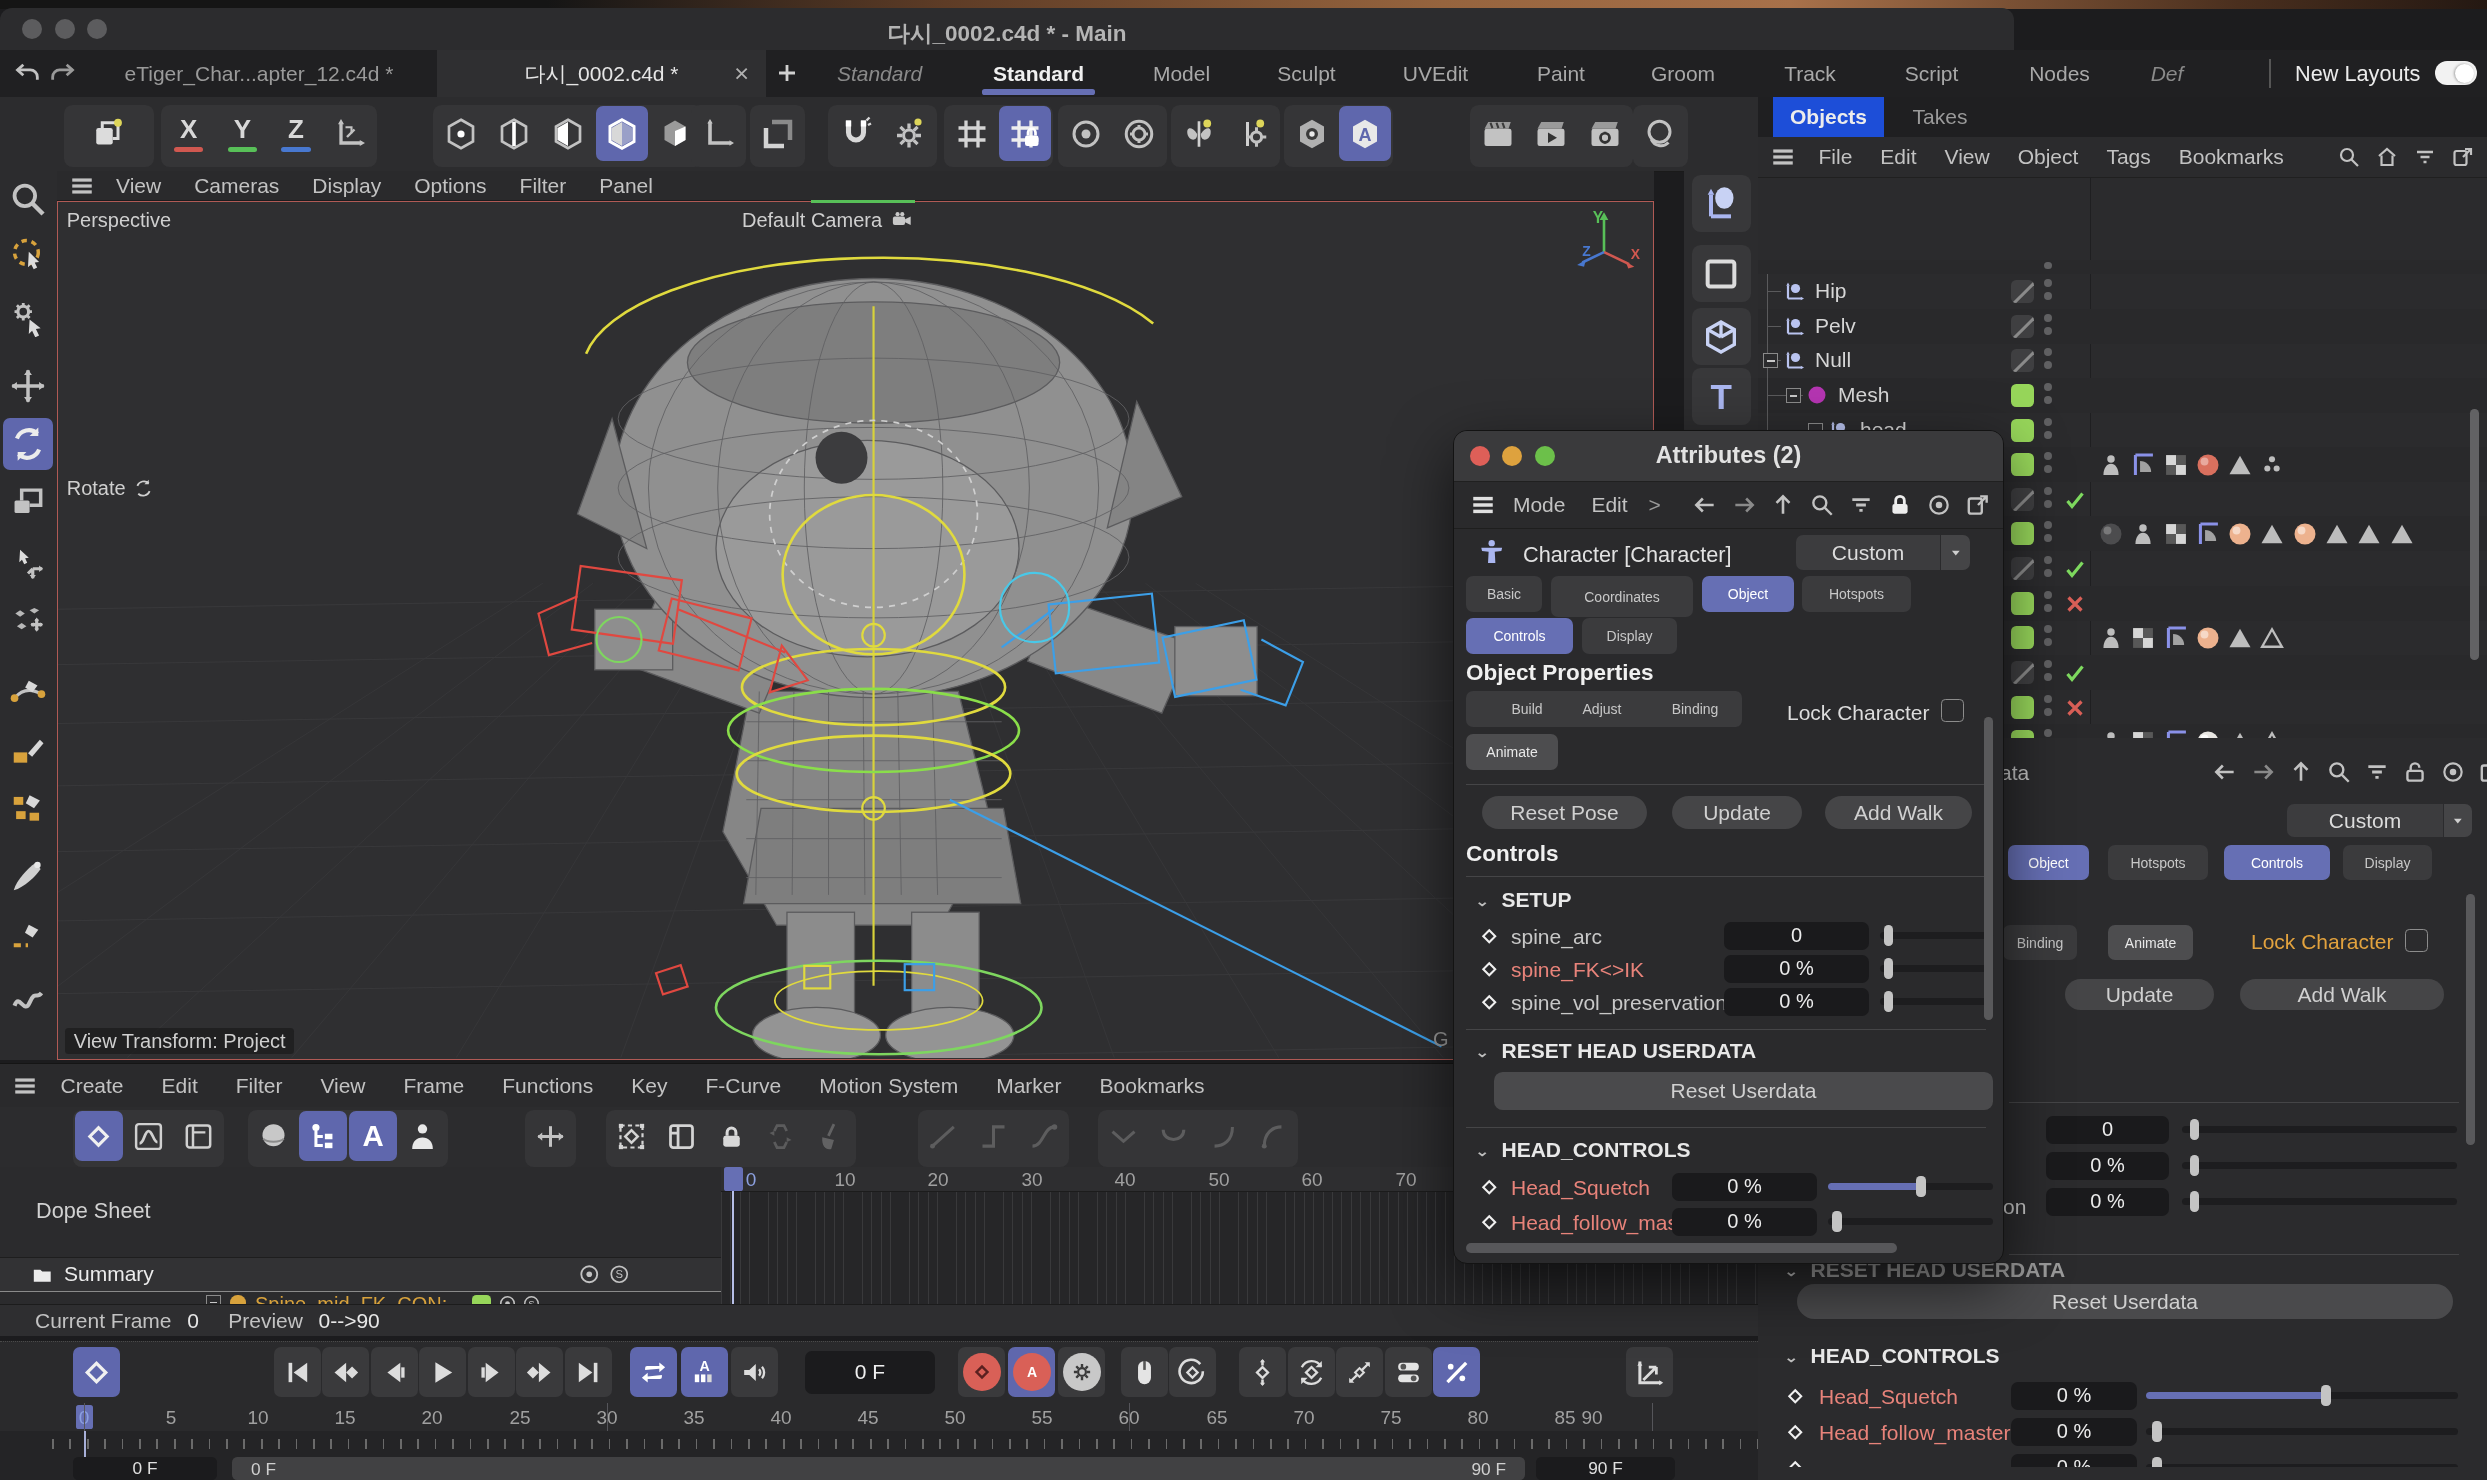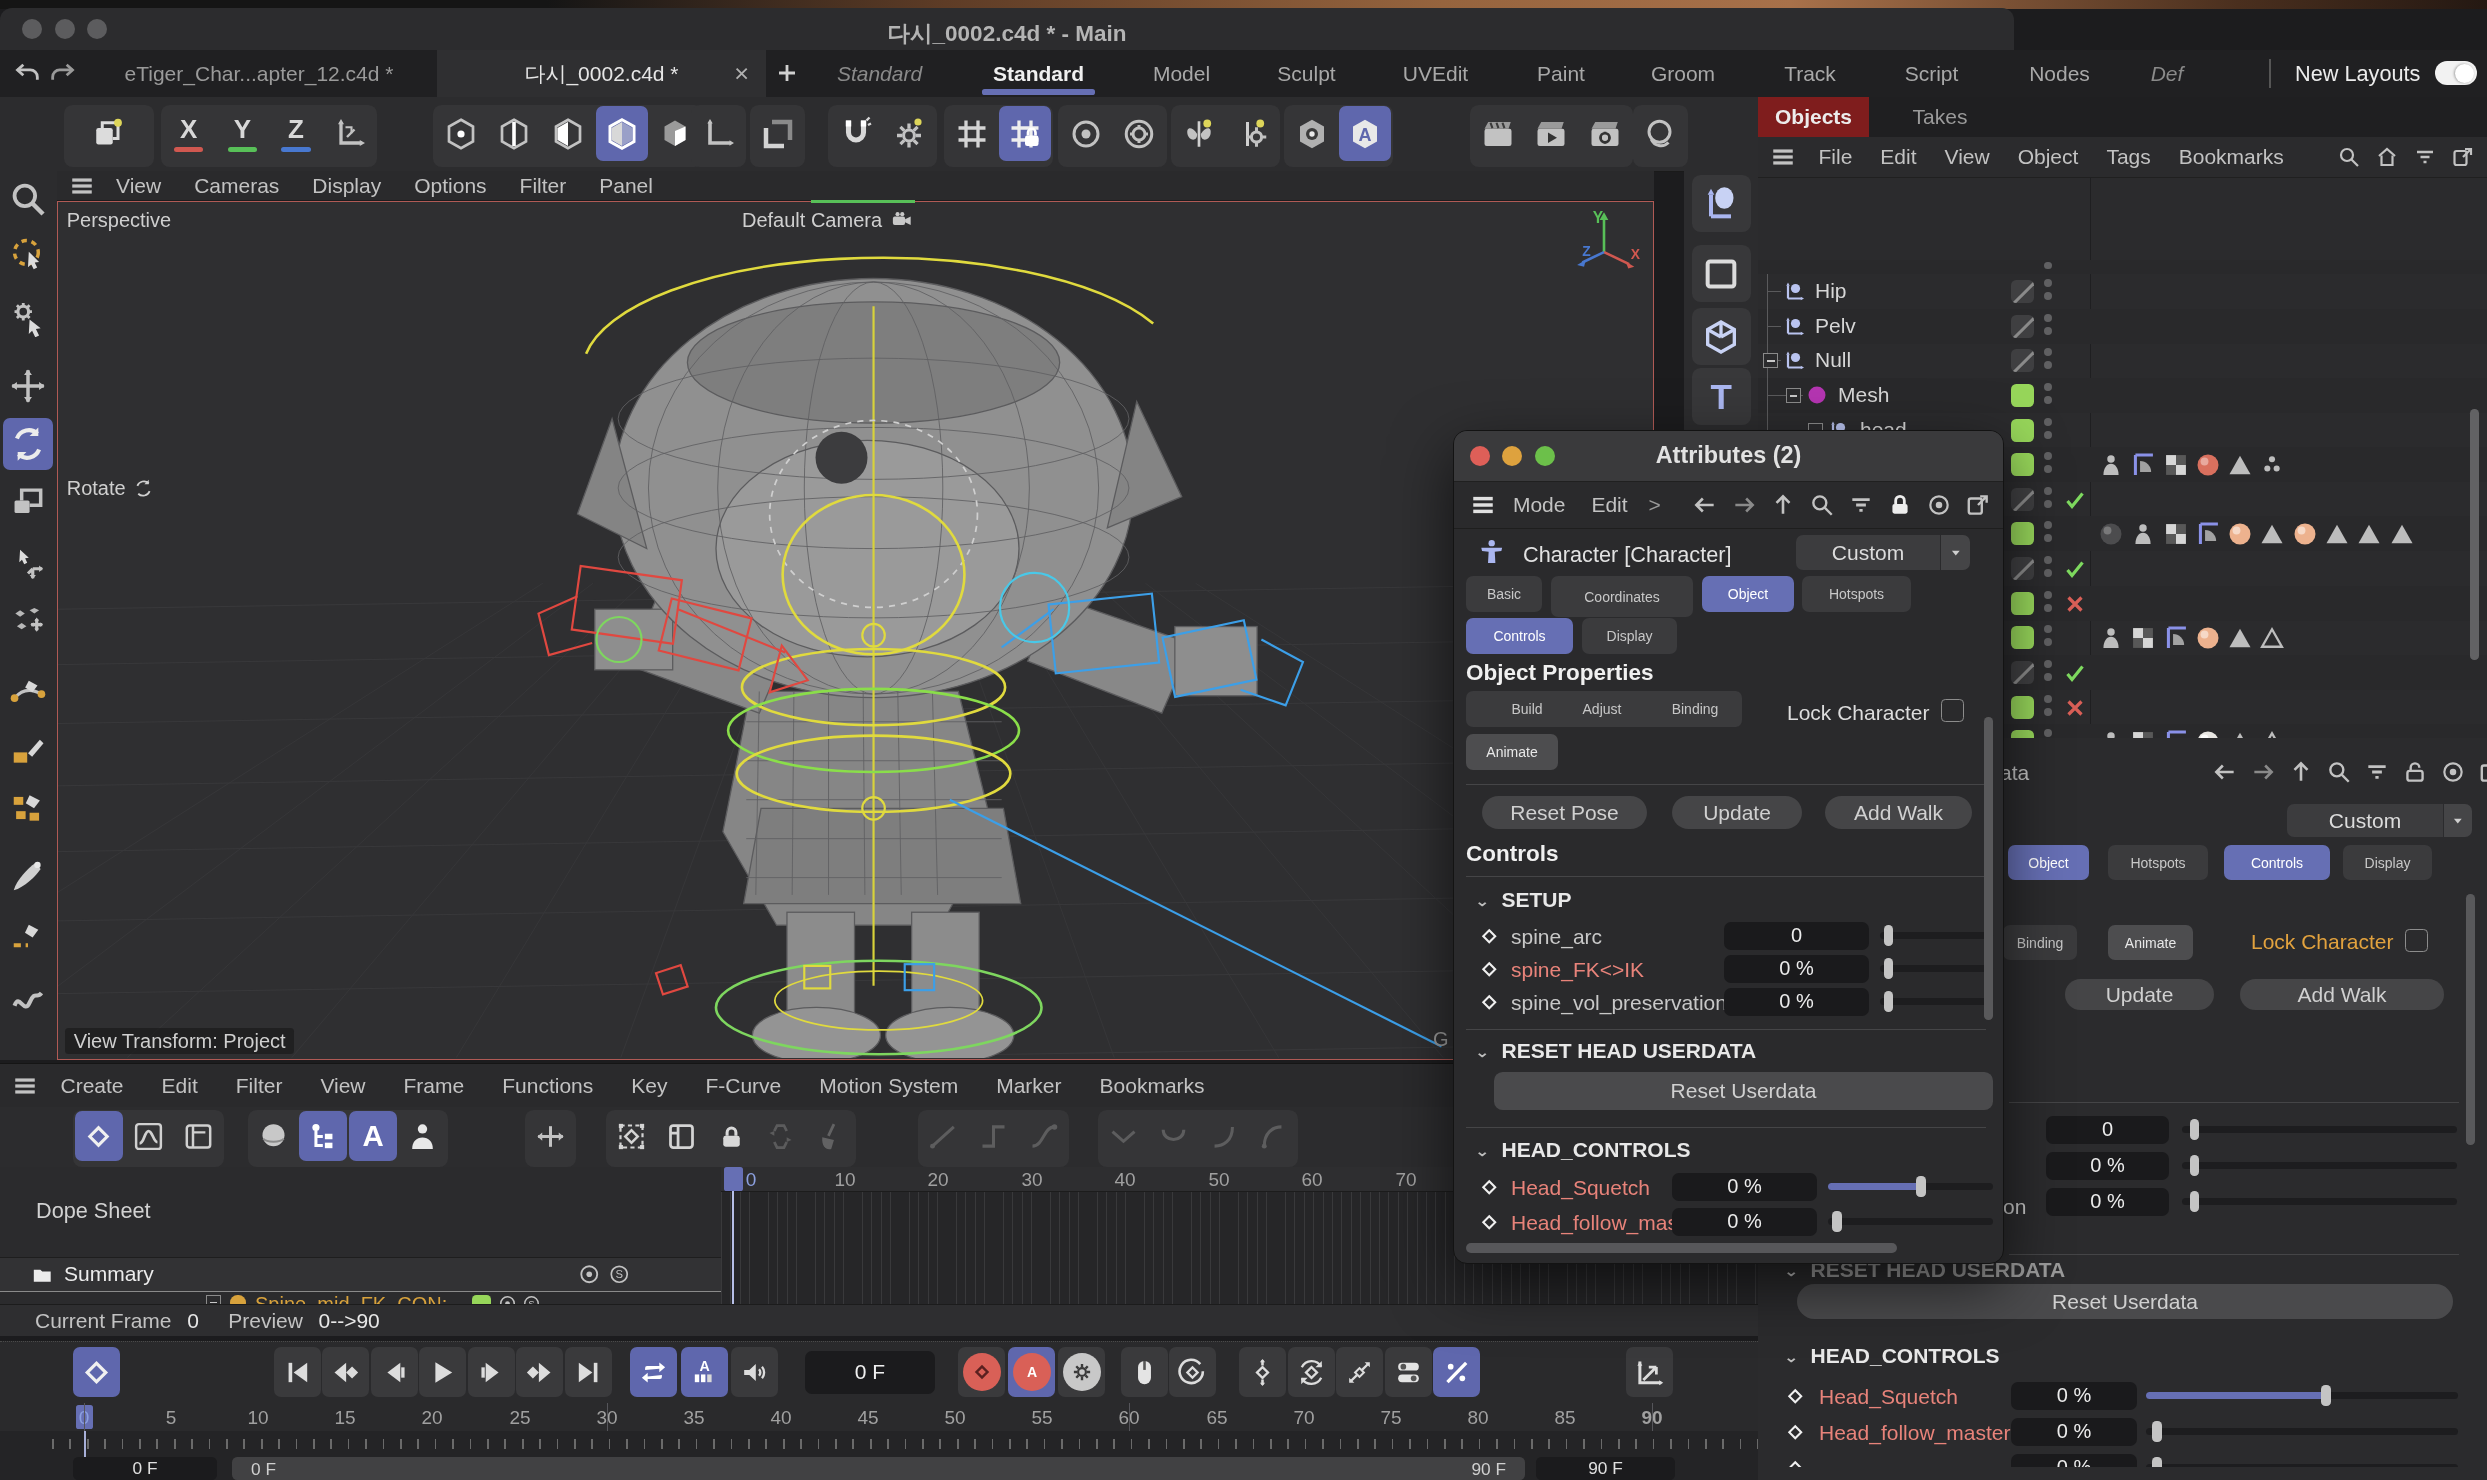--- a/index.html
+++ b/index.html
@@ -684,21 +684,21 @@
           <path d="M12 3v9m0 0 8-4.5M12 12l-8-4.5" stroke="#c8d2f4" stroke-width="2" fill="none"></path>
         </svg>
       </div>
       <div class="rsbtn" style="top: 197px;">
         <span style="font-size:35px;color:#aab6f0;font-weight:bold">T</span>
       </div>
     </div>
 
   <div id="objpanel" class="abs">
     <div id="objtabs">
-        <div class="paneltab" style="left: 0px; width: 111px; color: rgb(236, 236, 236); background: #7f1d1d; font-weight: bold;">
+        <div class="paneltab" style="left: 15px; width: 111px; color: rgb(236, 236, 236); background: #1d4ed8; font-weight: bold;">
           <span>Objects</span>
         </div>
         <div class="paneltab" style="left: 130px; width: 104px; color: rgb(154, 154, 154);">
           <span>Takes</span>
         </div>
       </div>
     <div id="objmenu">
       <span style="margin:0 22.5px 0 12px">
           <svg class="ic" width="26" height="26" viewBox="0 0 24 24">
             <rect x="3" y="5" width="18" height="3" fill="#c2c2c2"></rect>
@@ -1609,21 +1609,21 @@
       <span class="rlab" style="left: 781px; top: 3.5px;">40</span>
       <span class="rlab" style="left: 868px; top: 3.5px;">45</span>
       <span class="rlab" style="left: 955px; top: 3.5px;">50</span>
       <span class="rlab" style="left: 1042px; top: 3.5px;">55</span>
       <span class="rlab" style="left: 1129px; top: 3.5px;">60</span>
       <span class="rlab" style="left: 1217px; top: 3.5px;">65</span>
       <span class="rlab" style="left: 1304px; top: 3.5px;">70</span>
       <span class="rlab" style="left: 1391px; top: 3.5px;">75</span>
       <span class="rlab" style="left: 1478px; top: 3.5px;">80</span>
       <span class="rlab" style="left: 1565px; top: 3.5px;">85</span>
-      <span class="rlab" style="left: 1652px; top: 3.5px; font-weight: bold;">90</span>
+      <span class="rlab" style="left: 1592px; top: 3.5px;">90</span>
       <div class="abs" style="left: 84px; top: 0px; width: 0.9px; height: 81px; background: rgb(85, 85, 90);"></div>
       <div class="abs" style="left: 607px; top: 0px; width: 0.9px; height: 81px; background: rgb(85, 85, 90);"></div>
       <div class="abs" style="left: 1129px; top: 0px; width: 0.9px; height: 81px; background: rgb(85, 85, 90);"></div>
       <div class="abs" style="left: 1652px; top: 0px; width: 0.9px; height: 81px; background: rgb(85, 85, 90);"></div>
     </div>
   <div id="tickrow" class="abs">
     <div class="abs" style="left:84px;top:0;width:1.7px;height:26px;background:#a8b0d8"></div>
   </div>
   <div id="fieldrow" class="abs">
     <div class="ffield" style="left:73px;width:144px">

